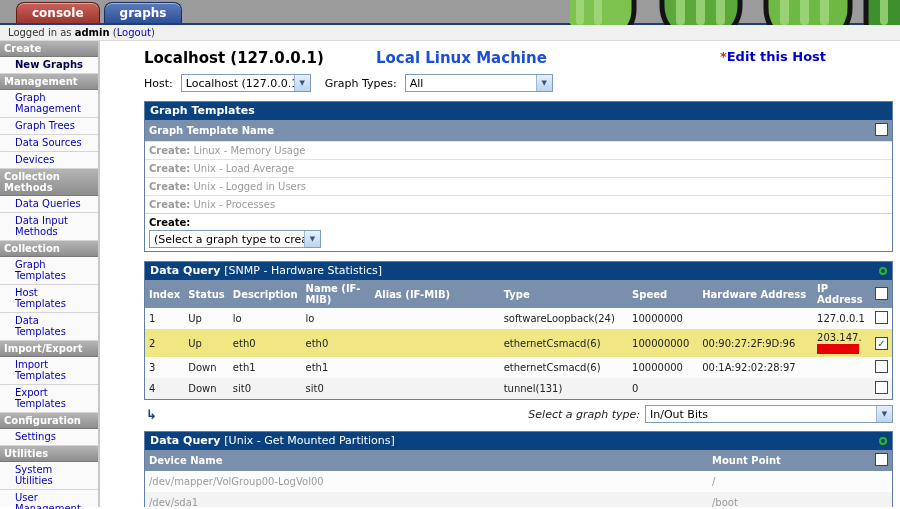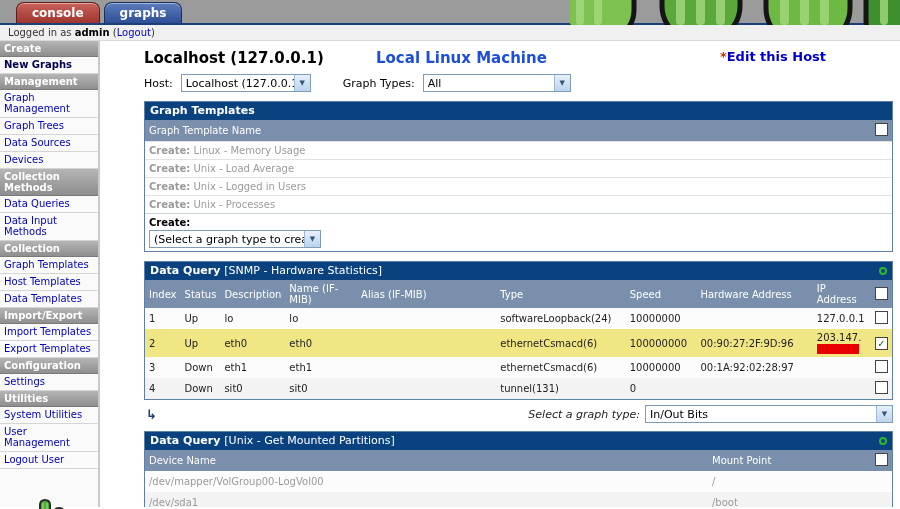--- a/index.html
+++ b/index.html
@@ -22,21 +22,21 @@
   .crumbbar .left { flex:1; font-weight:bold; }
   a.link { color:#0000cc; text-decoration:none; cursor:pointer; }
   .crumb-root { font-weight:bold; }
   .session b { color:#000; }
 
   
   .body { display:flex; height:466px;gap:32px; }
   .sidebar { width:100px; background:#fafafa; border-right:2px solid #c9c9c9; font-size:10px; flex-shrink:0; }
   .sb-header { background:linear-gradient(#b5b5b5,#8e8e8e); color:#fff; font-weight:bold;
     padding:2px 4px; border-bottom:1px solid #7a7a7a; }
-  .sb-item { display:block; color:#0000bb; padding:2px 4px 3px; border-bottom:1px solid #d5d5d5; cursor:pointer; }
+  .sb-item { display:block; color:#0000bb; padding:2px 15px 3px; border-bottom:1px solid #d5d5d5; cursor:pointer; }
   .sb-item.active { color:#00004d; font-weight:bold; }
   .sb-cactus { margin:28px 0 0 18px; }
 
   .content { flex:1; padding:8px 7px 0 12px; overflow:hidden; }
 
   
   .hostrow1 { display:flex; align-items:flex-start; }
   .host-title { font-size:15px; font-weight:bold; color:#000; width:232px; }
   .host-desc { font-size:15px; font-weight:bold; color:#1d4ed8; flex:1; }
   .host-actions { width:240px; text-align:center; font-size:13px; font-weight:bold; line-height:15px; }
@@ -51,21 +51,21 @@
   .xpsel .arr { width:16px; background:linear-gradient(#e6f0fb,#bcd4ee); border-left:1px solid #9db9d4;
     display:flex; align-items:center; justify-content:center; font-size:7px; color:#35567c; }
 
   
   .box { border:1px solid #5d7fa8; margin-bottom:9px; }
   .titlebar { background:#0a4280; color:#fff; font-size:11px; font-weight:bold;
     padding:2px 5px 3px; display:flex; align-items:center; }
   .titlebar .sub { font-weight:normal; margin-left:4px; }
   .titlebar .spacer { flex:1; }
   .ring { width:8px; height:8px; border:2.5px solid #2bb829; border-radius:50%; display:inline-block; cursor:pointer; }
-  .colhdr { background:#7a8fab; color:#fff; font-size:10px; font-weight:normal; }
+  .colhdr { background:#7a8fab; color:#fff; font-size:10px; font-weight:bold; }
   .colhdr td { padding:2px 4px 3px; }
   table.grid { width:100%; border-collapse:collapse; font-size:10px; color:#222; }
   table.grid td { padding:3px 4px; }
   tr.r-even { background:#fcfcfc; }
   tr.r-odd  { background:#f3f3f3; }
   tr.sel { background:#f0e784 !important; }
   .gt-row td { color:#9b9b9b; padding:5px 5px; border-top:1px solid #e2e2e2; }
   .gt-row b { color:#9b9b9b; }
   .cb { width:13px; height:13px; background:#fff; border:1px solid #444; display:inline-block;
     text-align:center; line-height:11px; font-size:10px; color:#107010; font-weight:bold; cursor:pointer; }
@@ -165,21 +165,21 @@
         <div><span class="ast">*</span><a class="link" style="font-weight:bold">Edit this Host</a></div>
       </div>
     </div>
 
     <div class="hostrow2">
       <span>Host:</span>
       <span class="xpsel" style="width:130px">
         <span class="val">Localhost (127.0.0.1)</span>
         <span class="arr">▼</span>
       </span>
-      <span style="margin-left:24px">Graph Types:</span>
+      <span style="margin-left:6px">Graph Types:</span>
       <span class="xpsel" style="width:148px">
         <span class="val">All</span>
         <span class="arr">▼</span>
       </span>
     </div>
 
     <div class="box">
       <div class="titlebar">
         <span>Graph Templates</span>
       </div>

